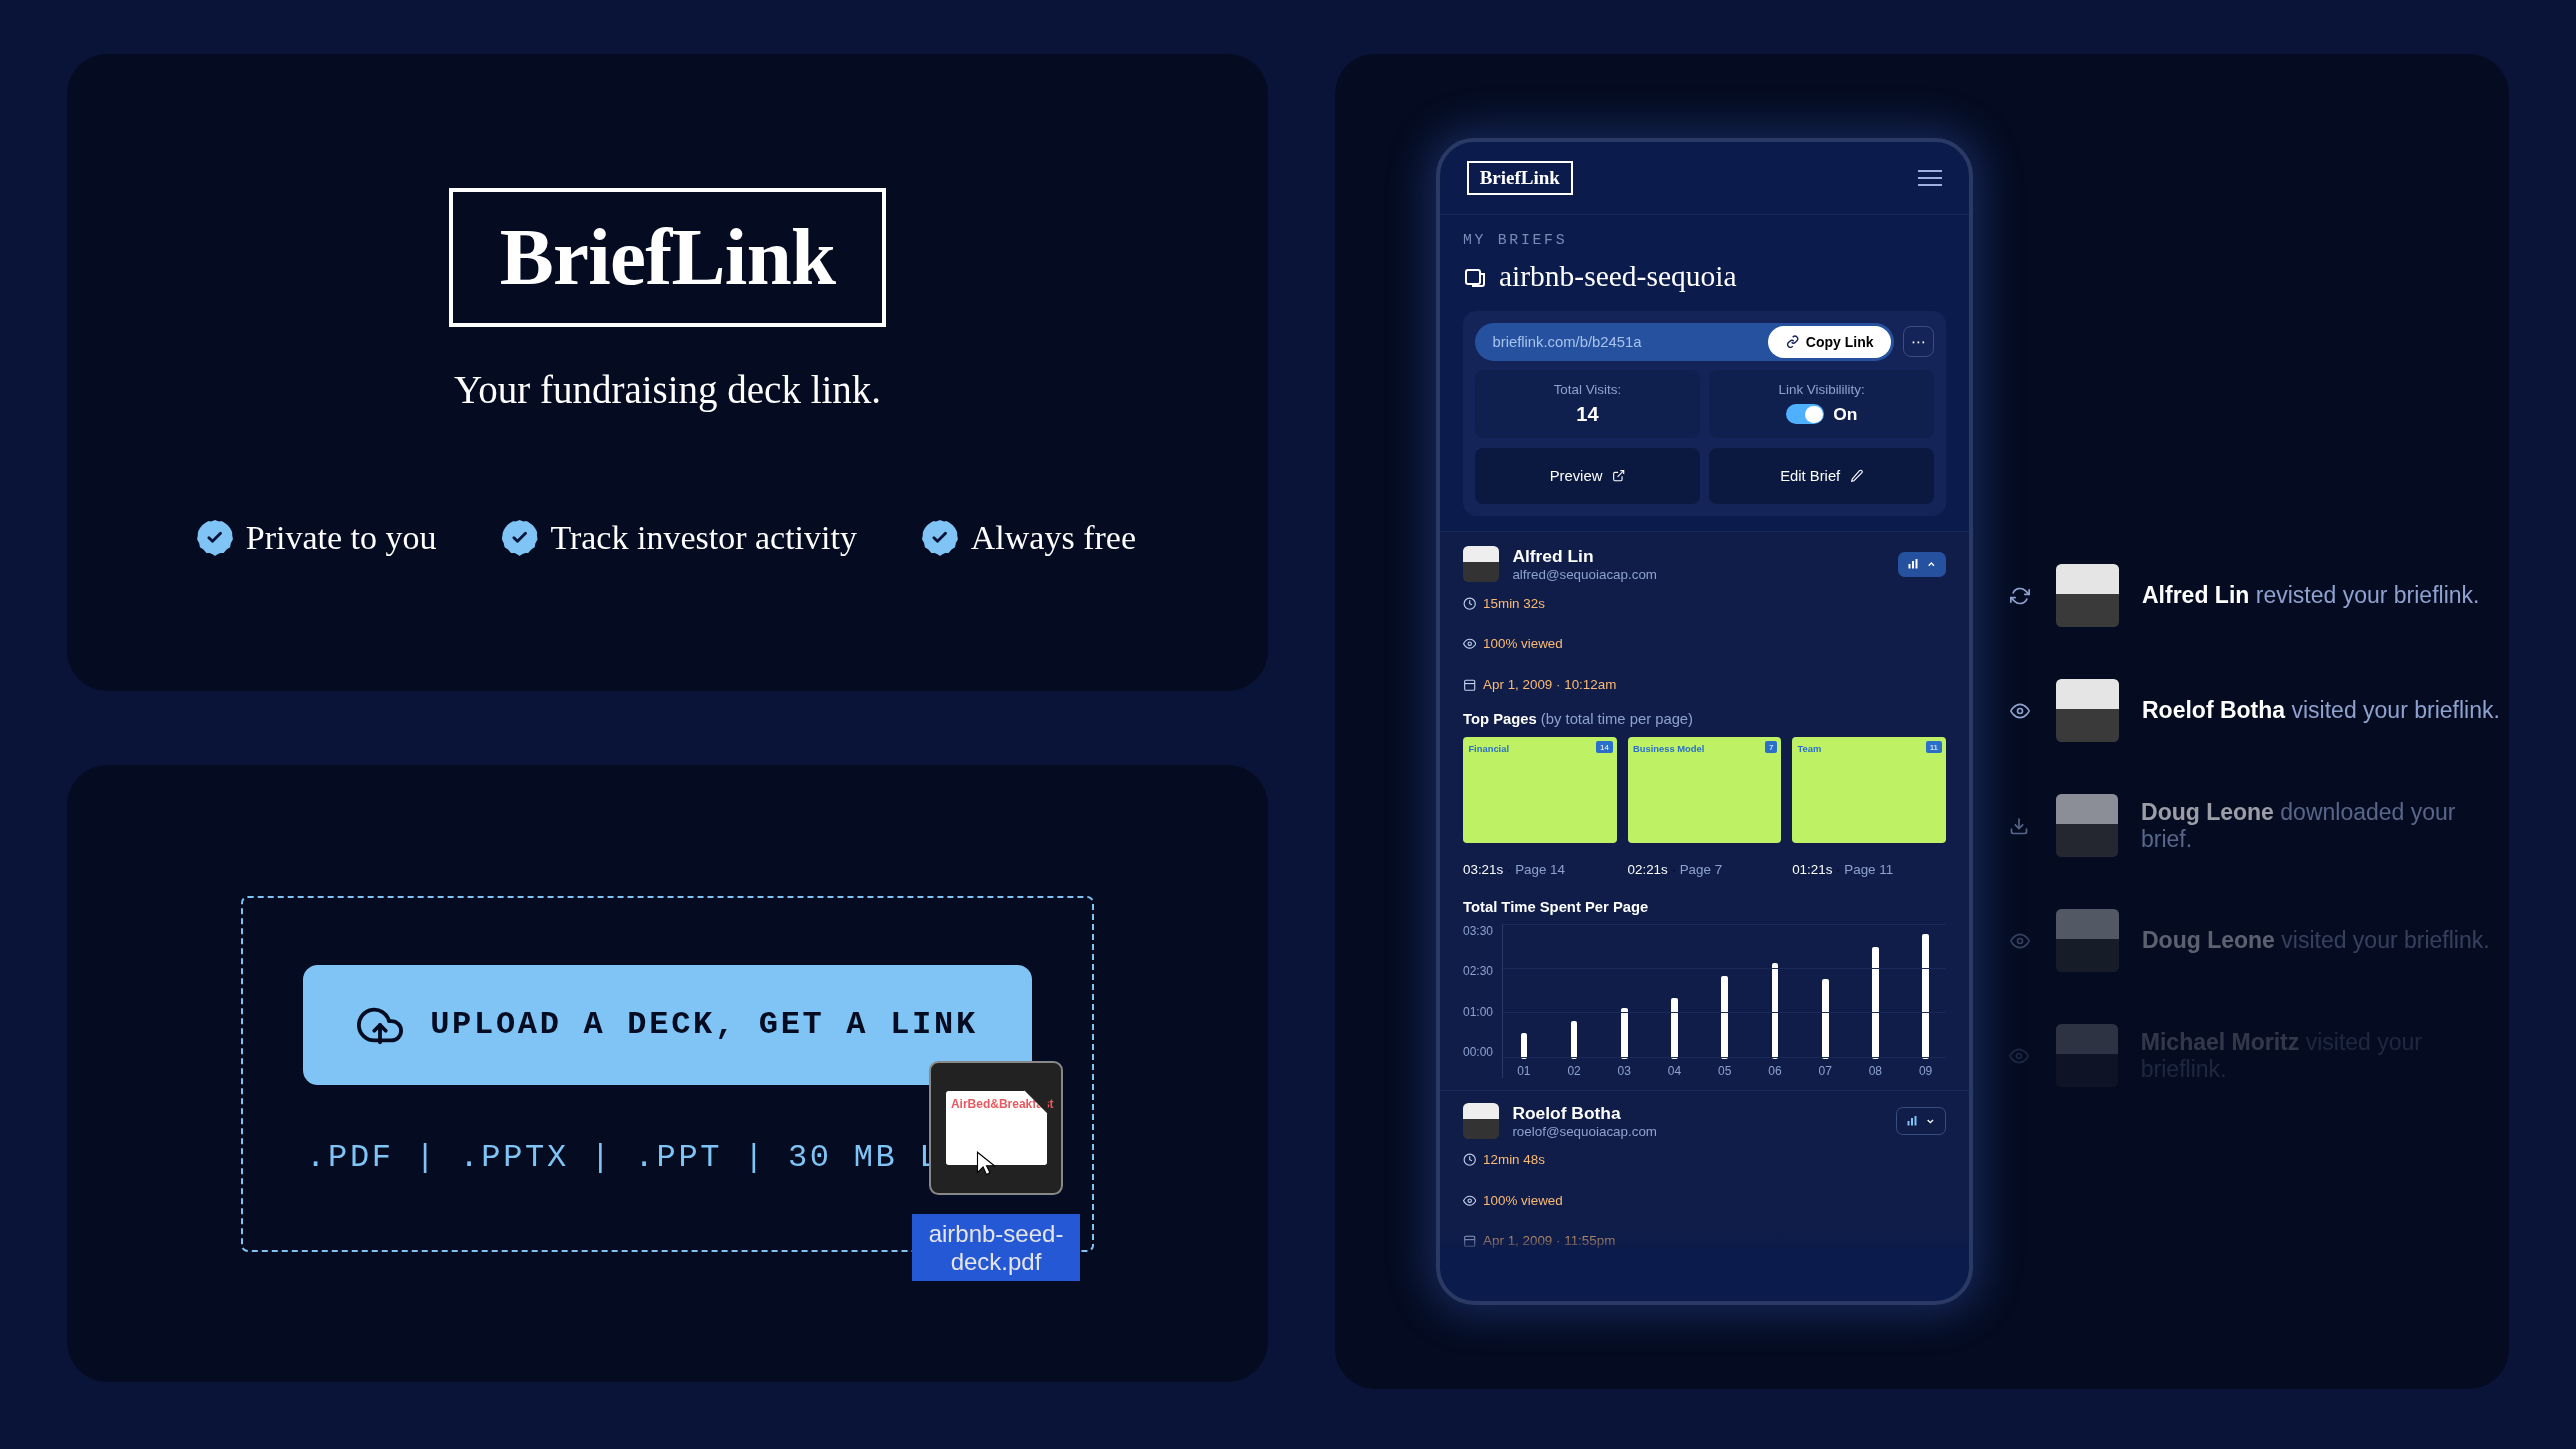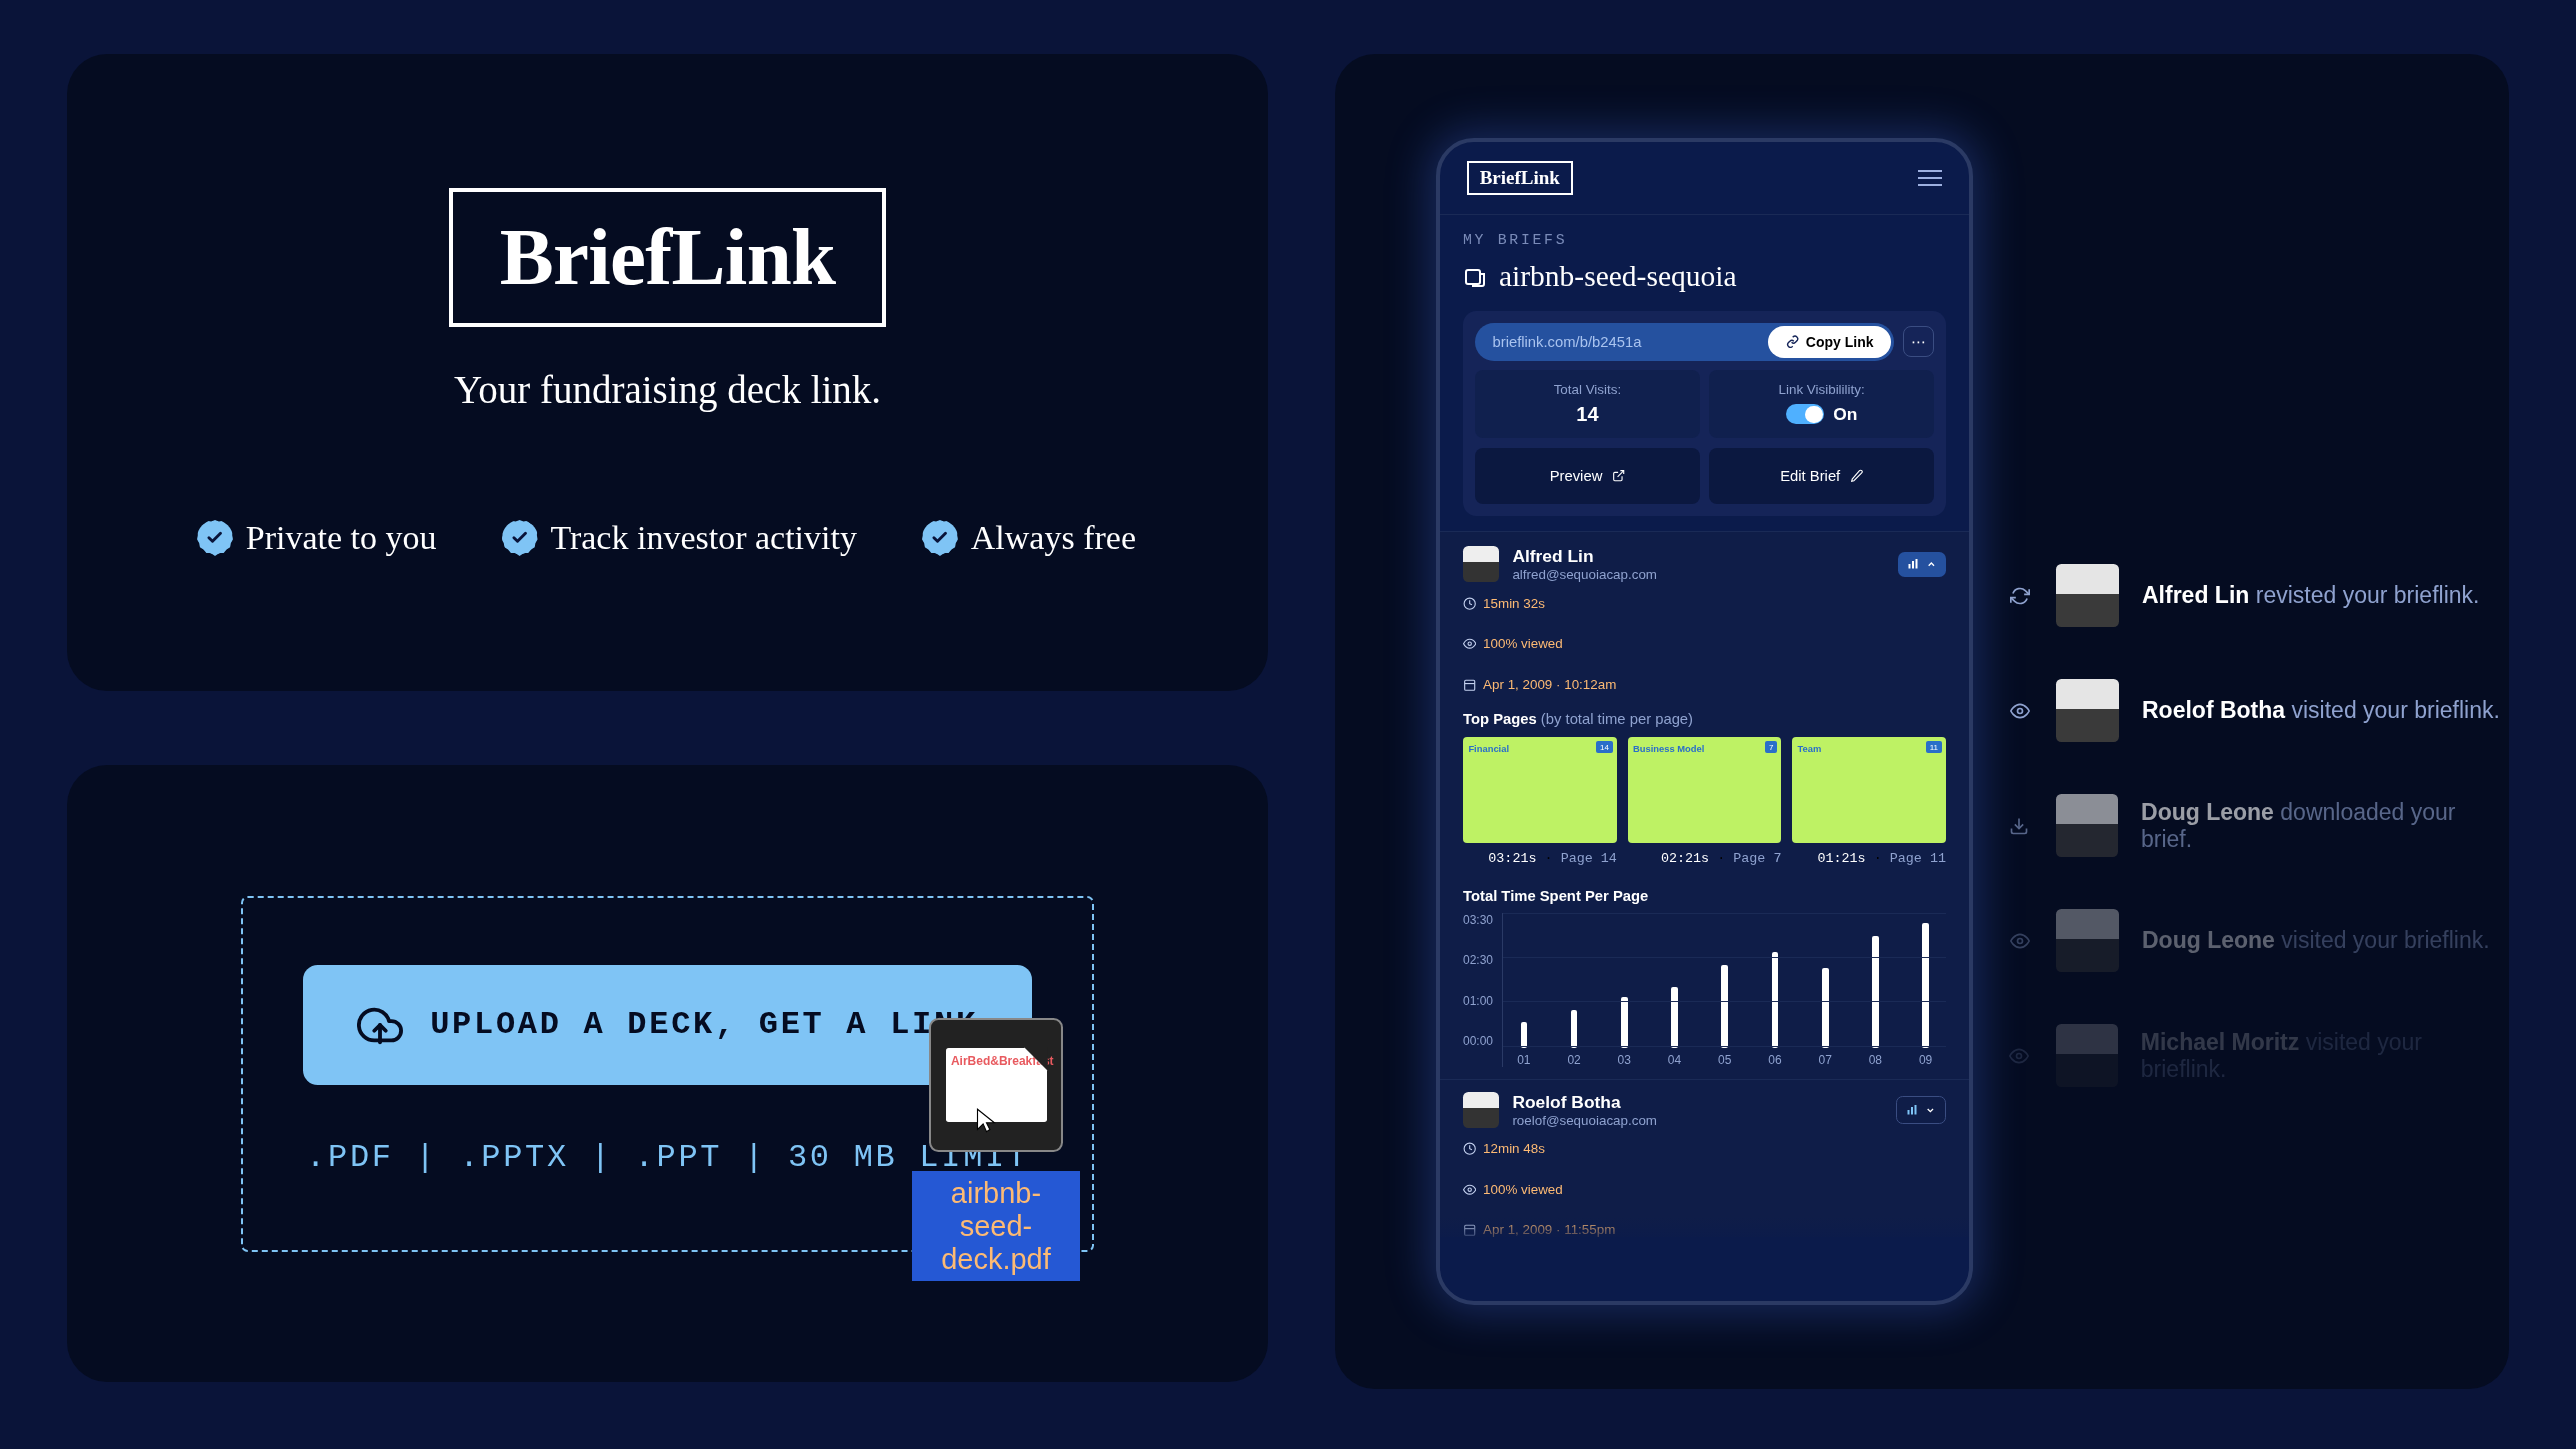--- a/index.html
+++ b/index.html
@@ -98,22 +98,22 @@
   .file-icon-inner .fold::after{
     content:''; position:absolute; inset:0;
     background:#ccc;
     clip-path: polygon(0 0, 0 100%, 100% 100%);
   }
   .cursor-arrow {
     position: absolute; bottom: 16px; left: 42px;
   }
   .file-label {
     background: #2558d4;
-    color: #fdba74;
-    font-size: 29px;
+    color: #e5e5e5;
+    font-size: 24px;
     padding: 5.4px 13.4px;
     margin-top: 19px;
     text-align: center;
     max-width: 168px;
   }
 
   
   .right-col { flex: 1; }
   .app-card {
     background: #050c21;
@@ -236,21 +236,21 @@
   .thumb { flex: 1; }
   .thumb-img {
     aspect-ratio: 16/11; background: #bef264; border-radius: 4px;
     position: relative; overflow:hidden; padding:5.4px;
   }
   .thumb-img .hdr { font-size:9.4px; color:#2a6fc9; font-weight:700; }
   .thumb-img .badge {
     position:absolute; top:4px; right:4px; background:#2a6fc9; color:#fff;
     font-size:8px; padding:1.3px 4px; border-radius:2px;
   }
-  .thumb-caption { text-align: right; margin-top: 8px; font-size: 13.4px; font-family: Liberation Mono, monospace; }
+  .thumb-caption { text-align: left; margin-top: 19px; font-size: 13.4px; }
   .thumb-caption .t { color: #fff; }
   .thumb-caption .p { color: #8fa2cf; }
 
   .chart-title { color: #fff; font-weight: 600; font-size: 14.8px; margin-top: 21.5px; }
   .chart { display:flex; margin-top: 9.4px; height: 154px; }
   .y-axis { display:flex; flex-direction:column; justify-content:space-between; color:#8fa2cf; font-size:12px; padding-right:9.4px; text-align:right; padding-bottom: 19px; }
   .plot { flex:1; position:relative; border-left: 0.7px solid #2a3a66; }
   .grid-line { position:absolute; left:0; right:0; border-top:0.7px solid #1a2a56; }
   .bars { position:absolute; inset:0; display:flex; align-items:flex-end; padding: 0 4px 19px; gap: 4%; }
   .bar-col { flex:1; display:flex; flex-direction:column; align-items:center; height:100%; justify-content:flex-end; }

